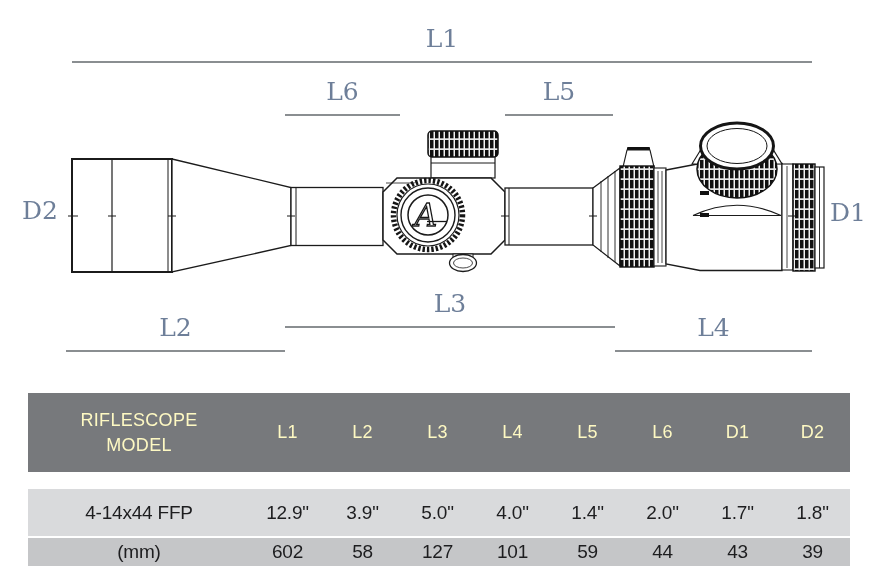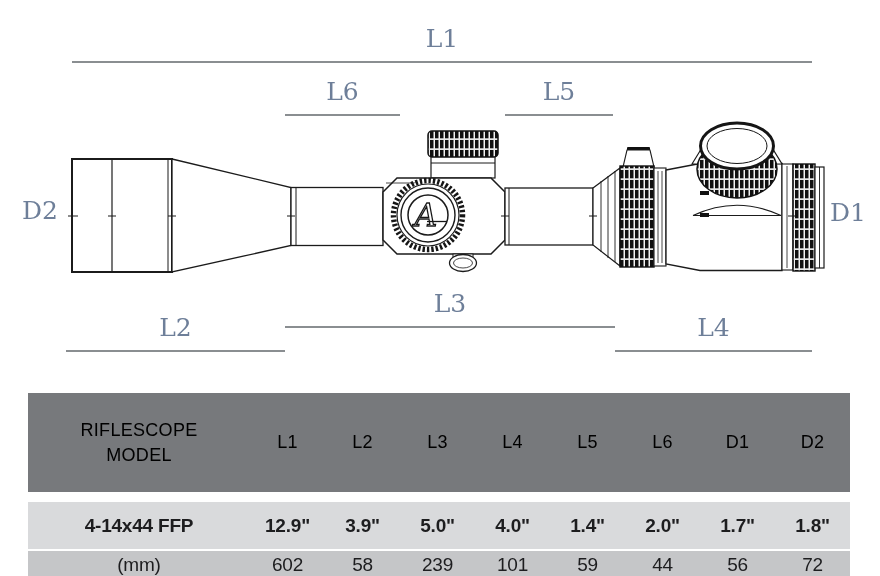--- a/index.html
+++ b/index.html
@@ -10,22 +10,22 @@
   .dim-label { position:absolute; font-family:"DejaVu Serif", serif; font-size:25px;
                color:#6e7f99; text-align:center; line-height:1; }
   .dim-line  { position:absolute; height:2px; background:#8a8e91; }
 
   
   .drawing { position:absolute; left:0; top:0; }
 
   
   .spec-table { position:absolute; left:28px; top:393px; width:822px; color:#1d1d1f; }
   .t-row { display:grid; grid-template-columns:222px repeat(8,75px); align-items:center; }
-  .t-row.header { background:#77797c; height:99px; color:#000000; }
-  .t-row.r1 { background:#d9dadc; height:47px; margin-top:10px;font-weight:bold; }
+  .t-row.header { background:#77797c; height:79px; color:#fef9c3; }
+  .t-row.r1 { background:#d9dadc; height:47px; margin-top:17px; }
   .t-row.r2 { background:#c5c6c8; height:28px; margin-top:2px; }
   .cell { text-align:center; font-size:19px; letter-spacing:-0.2px; }
   .t-row.header .cell { font-size:18px; letter-spacing:0.3px; font-weight:normal; }
   .cell.model-h { font-size:17px; white-space:pre-line; line-height:1.35; letter-spacing:0.5px; }
 </style>
 </head>
 <body>
 
 <div class="stage">
 
@@ -179,22 +179,22 @@
       <div class="cell">1.4"</div>
       <div class="cell">2.0"</div>
       <div class="cell">1.7"</div>
       <div class="cell">1.8"</div>
     </div>
 
     <div class="t-row r2">
       <div class="cell">(mm)</div>
       <div class="cell">602</div>
       <div class="cell">58</div>
-      <div class="cell">239</div>
+      <div class="cell">127</div>
       <div class="cell">101</div>
       <div class="cell">59</div>
       <div class="cell">44</div>
-      <div class="cell">56</div>
-      <div class="cell">72</div>
+      <div class="cell">43</div>
+      <div class="cell">39</div>
     </div>
   </div>
 
 </div>
 
 </body></html>

